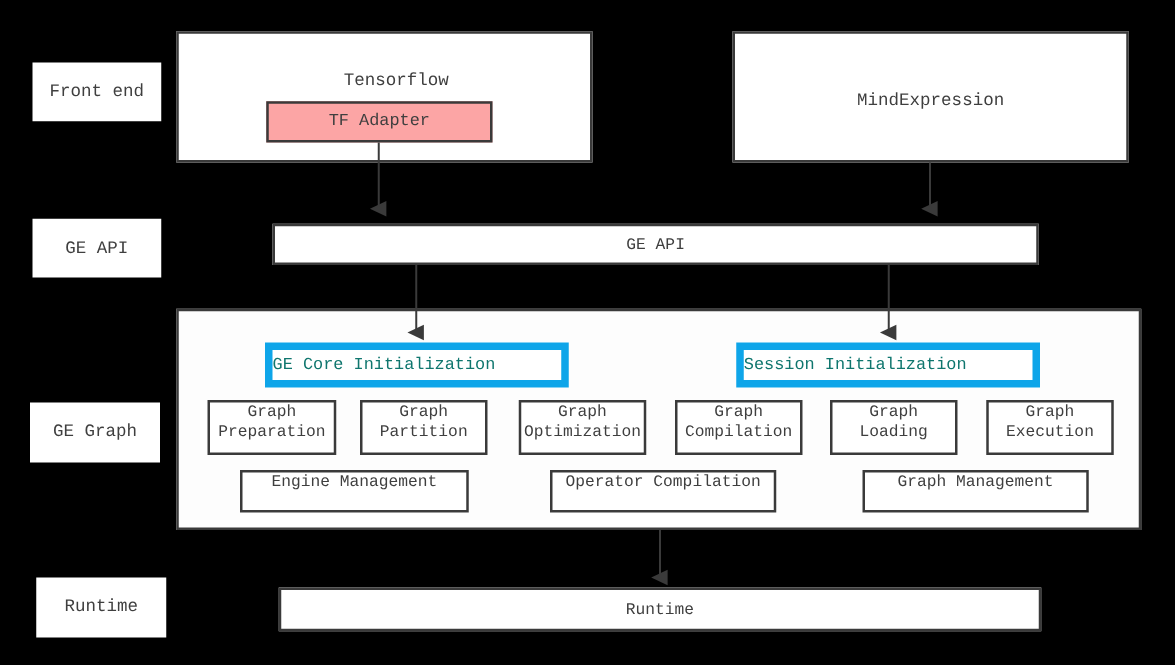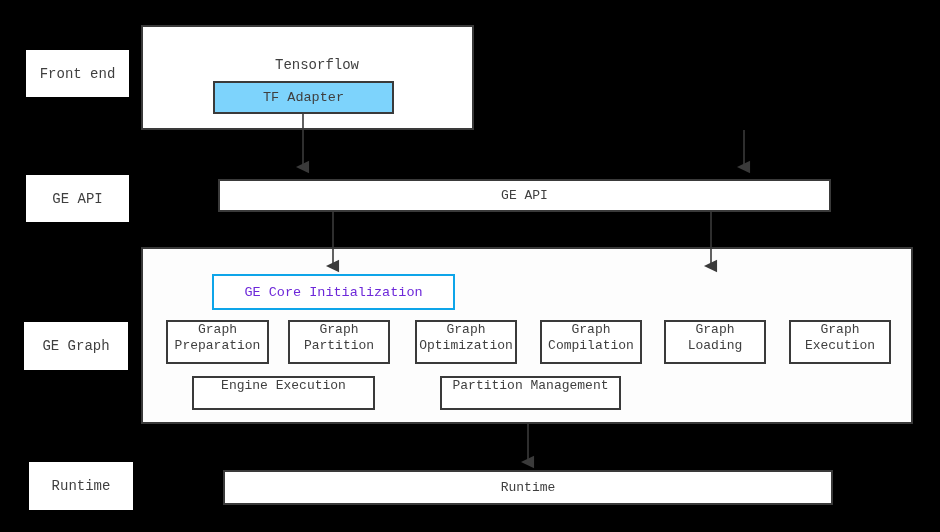--- a/index.html
+++ b/index.html
@@ -13,21 +13,21 @@
     height: 532px;
     background: #000000;
     overflow: hidden;
     font-family: Liberation Mono, monospace;
   }
 
   
   .box {
     position: absolute;
     box-sizing: border-box;
-    background: #7dd3fc;
+    background: #fca5a5;
     border: 2px solid #3a3a3a;
     color: #3f3f3f;
     display: flex;
     align-items: center;
     justify-content: center;
     text-align: center;
     line-height: 1.15;
     white-space: pre-line;
   }
   
@@ -87,25 +87,24 @@
     text-align: center;
     font-size: 13px;
     line-height: 1.2;
     white-space: pre-line;
   }
   .unit.wide { font-size: 13px; }
   .init-box {
     position: absolute;
     box-sizing: border-box;
     background: #ffffff;
-    border: 2px solid #0ea5e9;
-    color: #6d28d9;
-    display: flex;
-    align-items: center;
-    justify-content: center;
+    border: 6px solid #0ea5e9;
+    color: #0f766e;
+    display: flex;
+    align-items: center;
     font-size: 13.5px;
   }
   svg.arrows {
     position: absolute;
     left: 0; top: 0;
     width: 940px;
     height: 532px;
     pointer-events: none;
   }
 </style>
@@ -130,30 +129,36 @@
     <span>Runtime</span>
   </div>
 
   <div class="frame" style="left:141px; top:25px; width:333px; height:105px;">
     <div class="frame-label" style="top:30px;padding-left:19px;">Tensorflow</div>
   </div>
   <div class="box" style="left:213px; top:81px; width:181px; height:33px; font-size:13.5px;">
     <span>TF Adapter</span>
   </div>
 
+  <div class="frame" style="left:586px; top:25px; width:317px; height:105px;">
+    <div class="frame-label" style="top:46px;">MindExpression</div>
+  </div>
 
   <div class="bar" style="left:218px; top:179px; width:613px; height:33px;">
     <span>GE API</span>
   </div>
 
   <div class="core-frame" style="left:141px; top:247px; width:772px; height:177px;"></div>
 
   <div class="init-box" style="left:212px; top:274px; width:243px; height:36px;">
     <span>GE Core Initialization</span>
   </div>
+  <div class="init-box" style="left:589px; top:274px; width:243px; height:36px;">
+    <span>Session Initialization</span>
+  </div>
 
   <div class="unit" style="left:166px; top:320px; width:103px; height:44px;">
     <span>Graph
 Preparation</span>
   </div>
   <div class="unit" style="left:288px; top:320px; width:102px; height:44px;">
     <span>Graph
 Partition</span>
   </div>
   <div class="unit" style="left:415px; top:320px; width:102px; height:44px;">
@@ -167,24 +172,27 @@
   <div class="unit" style="left:664px; top:320px; width:102px; height:44px;">
     <span>Graph
 Loading</span>
   </div>
   <div class="unit" style="left:789px; top:320px; width:102px; height:44px;">
     <span>Graph
 Execution</span>
   </div>
 
   <div class="unit wide" style="left:192px; top:376px; width:183px; height:34px;">
-    <span>Engine Execution</span>
+    <span>Engine Management</span>
   </div>
   <div class="unit wide" style="left:440px; top:376px; width:181px; height:34px;">
-    <span>Partition Management</span>
+    <span>Operator Compilation</span>
+  </div>
+  <div class="unit wide" style="left:690px; top:376px; width:181px; height:34px;">
+    <span>Graph Management</span>
   </div>
 
   <div class="bar" style="left:223px; top:470px; width:610px; height:35px;">
     <span>Runtime</span>
   </div>
 
   <svg class="arrows" viewBox="0 0 940 532">
     <defs>
       <marker id="ah" markerWidth="9" markerHeight="9" refX="4.5" refY="4.2" orient="auto" markerUnits="strokeWidth">
         <path d="M0.6,0.4 L8.4,0.4 L4.5,8.6 Z" fill="#3a3a3a"></path>

